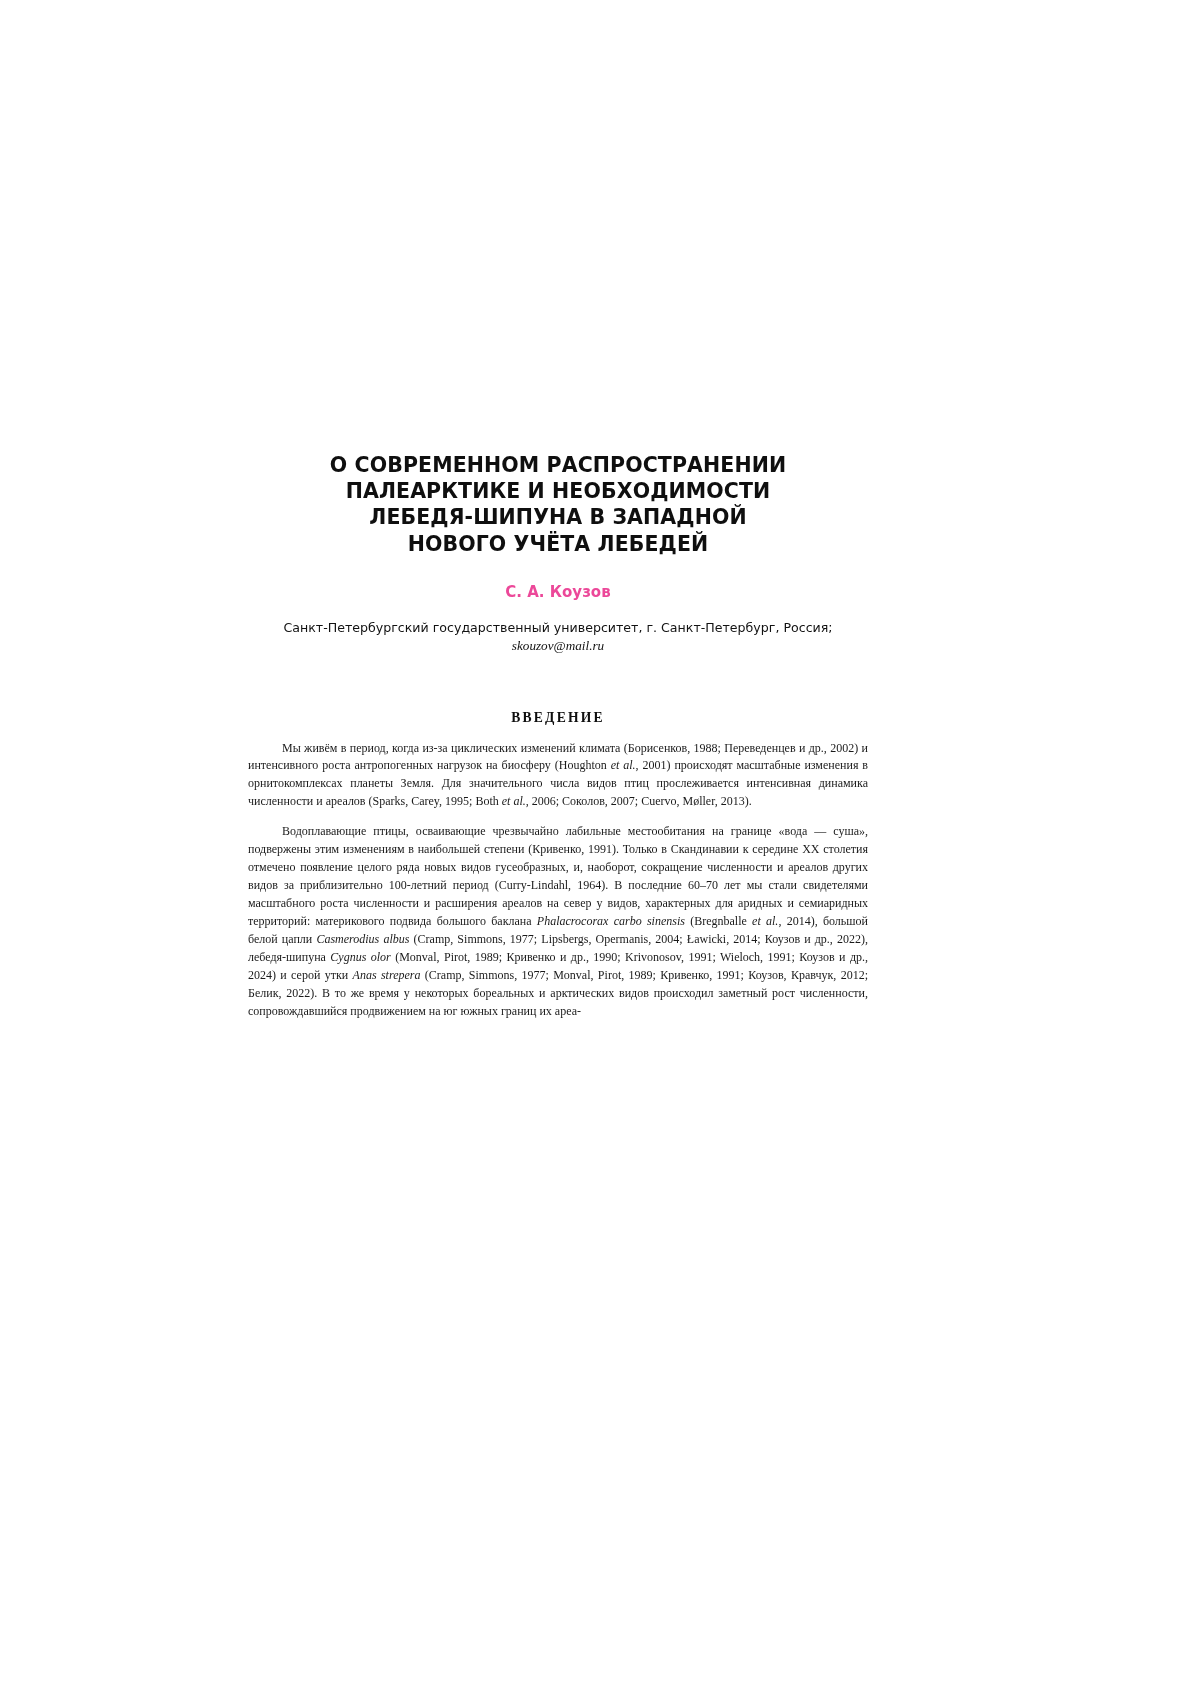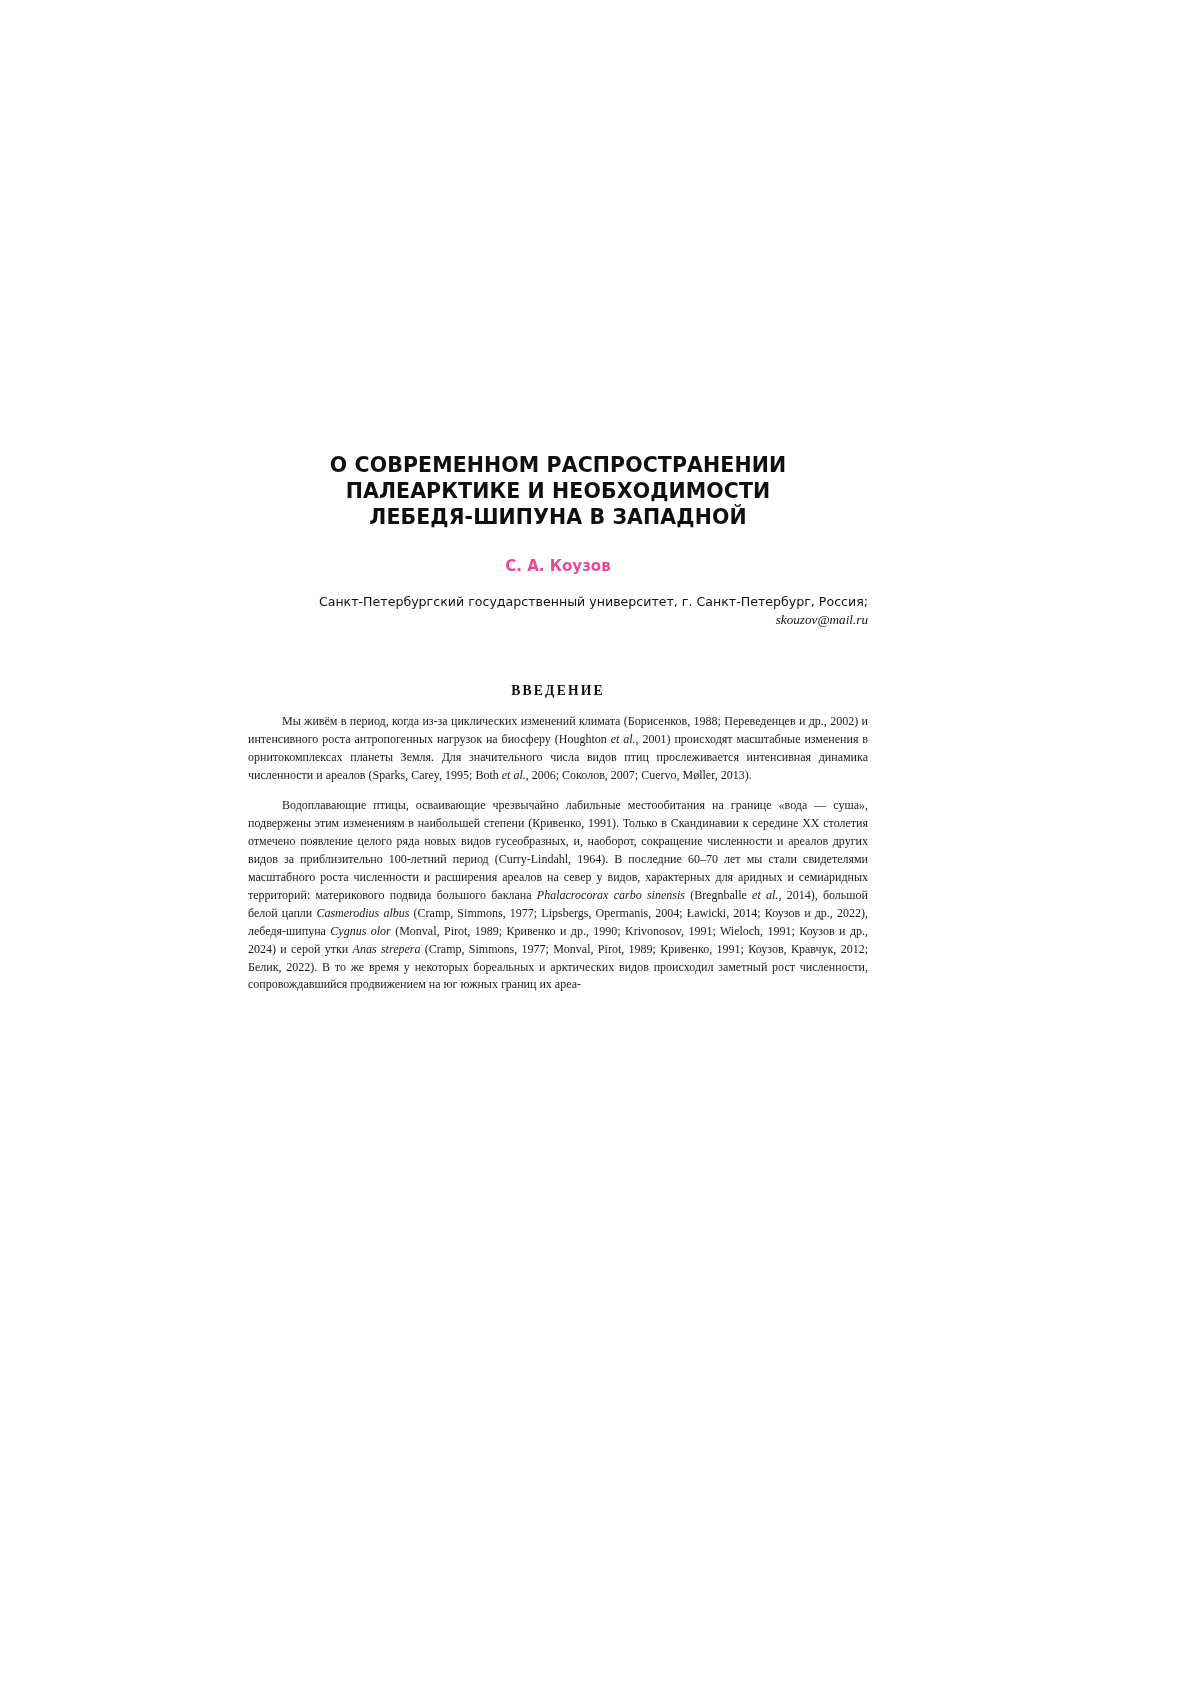--- a/index.html
+++ b/index.html
@@ -47,21 +47,21 @@
     font-family: "DejaVu Sans", sans-serif;
     font-weight: bold;
     font-size: 15px;
     margin: 0 0 18px 0;
     color: #ec4899;
   }
   .affiliation {
     font-family: "DejaVu Sans", sans-serif;
     font-size: 12.6px;
     line-height: 1.42;
-    text-align: right;
+    text-align: center;
     margin: 0 0 0 0;
     color: #121212;
   }
   .affiliation .email {
     font-family: "Liberation Serif", serif;
     font-style: italic;
     font-size: 13.2px;
   }
   .section-head {
     text-align: center;
@@ -92,20 +92,21 @@
 </head>
 <body>
 
 <div class="page">
   <div class="content">
 
     <h1 class="title">
       <span class="line">О СОВРЕМЕННОМ РАСПРОСТРАНЕНИИ</span>
       <span class="line">ПАЛЕАРКТИКЕ И НЕОБХОДИМОСТИ</span>
       <span class="line">ЛЕБЕДЯ-ШИПУНА В ЗАПАДНОЙ</span>
+      <span class="line">НОВОГО УЧЁТА ЛЕБЕДЕЙ</span>
     </h1>
 
     <div class="author">С. А. Коузов</div>
 
     <div class="affiliation">
       <span>Санкт-Петербургский государственный университет, г. Санкт-Петербург, Россия; </span><span class="email">skouzov@mail.ru</span>
     </div>
 
     <h2 class="section-head">ВВЕДЕНИЕ</h2>
 

